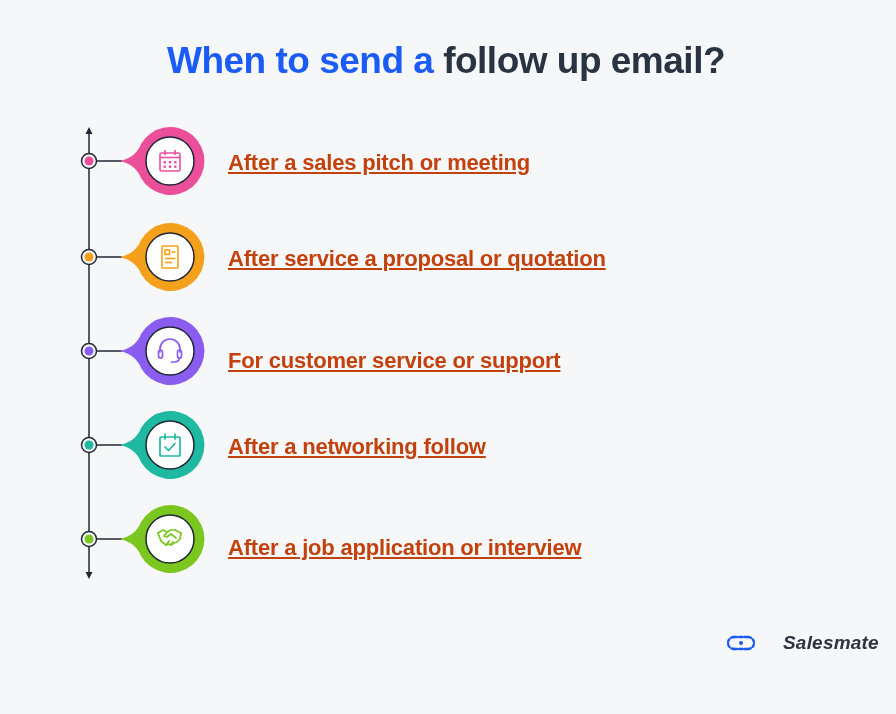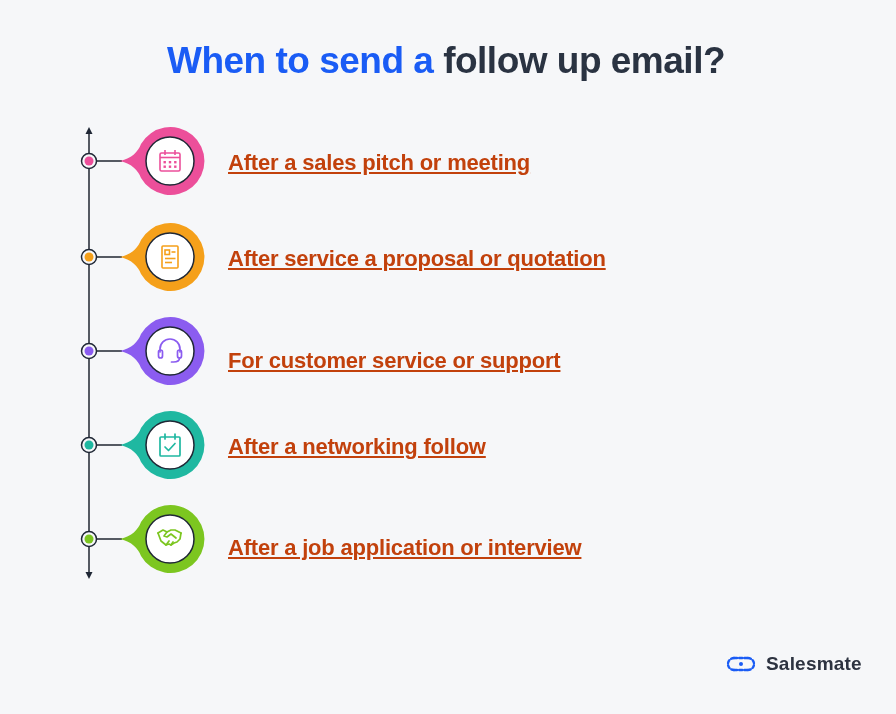--- a/index.html
+++ b/index.html
@@ -11,21 +11,21 @@
     position:absolute; left:0; top:40px; width:892px; text-align:center;
     font-size:37px; font-weight:700; letter-spacing:-0.5px; color:#2a3342;
   }
   .title .accent { color:#1a5cf5; }
   .timeline { position:absolute; left:0; top:0; width:896px; height:714px; }
   .item-label {
     position:absolute; left:228px; font-size:22px; font-weight:700; color:#c2410c;
     white-space:nowrap; letter-spacing:-0.2px;text-decoration:underline;
   }
   .brand {
-    position:absolute; left:724px; top:653px; display:flex; align-items:center; gap:8px;
+    position:absolute; left:724px; top:632px; display:flex; align-items:center; gap:25px;font-style:italic;
   }
   .brand-name { font-size:19px; font-weight:700; color:#2d3340; letter-spacing:0.2px; }
 </style>
 </head>
 <body>
 
 <div class="title">
   <span class="accent">When to send a</span>
   <span>follow up email?</span>
 </div>

